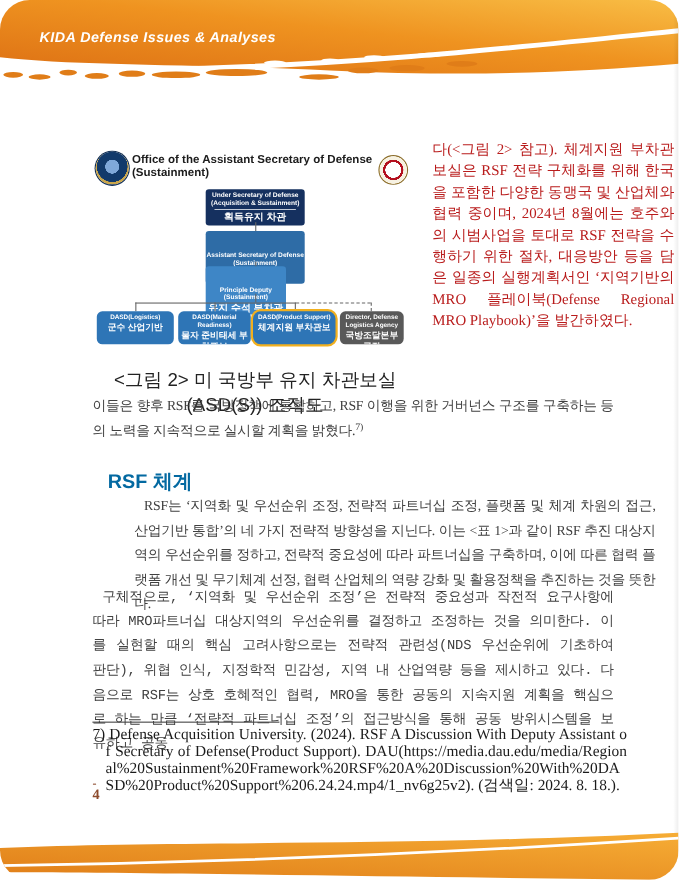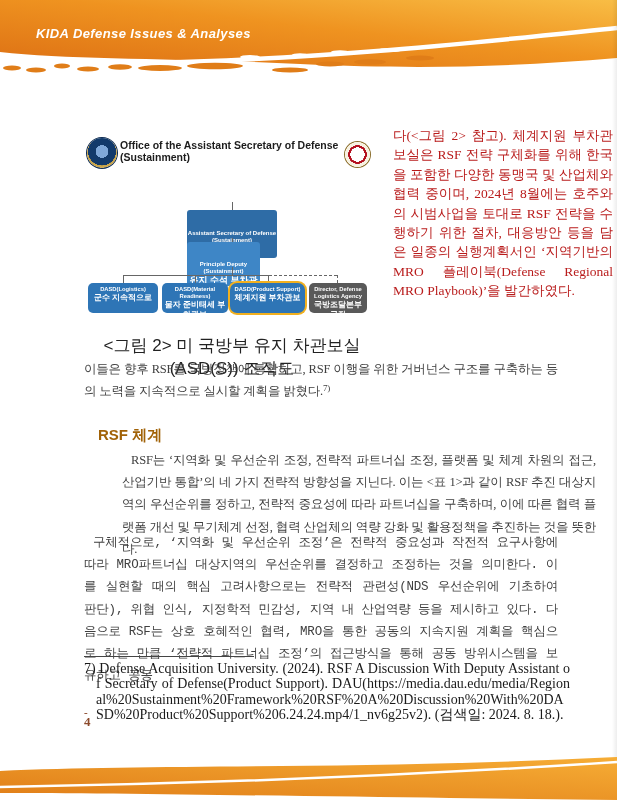--- a/index.html
+++ b/index.html
@@ -1,17 +1,17 @@
 <!DOCTYPE html>
 <html><head>
 <meta charset="utf-8">
 <style>
   html,body{margin:0;padding:0;}
   body{background:#ffffff;font-family:"Liberation Serif","DejaVu Serif",serif;}
-  .page{position:relative;width:617px;height:800px;background:#ffffff;overflow:hidden;}
+  .page{position:relative;width:617px;height:800px;background:#ffffff;overflow:hidden;border-radius:27px;}
 
   
   .header{position:absolute;left:0;top:0;width:617px;height:82px;}
   .header svg{position:absolute;left:0;top:0;}
   .header-title{position:absolute;left:36px;top:26px;color:#ffffff;
     font-family:"Liberation Sans","DejaVu Sans",sans-serif;
     font-weight:bold;font-style:italic;font-size:13px;letter-spacing:.4px;}
 
   
   .figure{position:absolute;left:78px;top:128px;width:308px;height:202px;background:#fff;}
@@ -44,22 +44,22 @@
 
   
   .sidecol{position:absolute;left:393px;top:126px;width:220px;
     font-size:13.5px;line-height:19.4px;text-align:justify;color:#b91c1c;}
   .para{position:absolute;left:84px;width:474px;font-size:12.5px;line-height:22.2px;
     text-align:justify;color:#404040;letter-spacing:-.2px;}
   .p1{top:358px;}
   .p2{top:449px;text-indent:9px;margin-left:38px;}
   .p3{top:532px;text-indent:9px;font-family:Liberation Mono, monospace;}
   sup.fnmark{font-size:9px;vertical-align:4px;line-height:0;}
-  .section-head{position:absolute;left:98px;top:426px;color:#a16207;
-    font-family:"Liberation Sans","DejaVu Sans",sans-serif;font-weight:bold;font-size:15px;}
+  .section-head{position:absolute;left:98px;top:426px;color:#0369a1;
+    font-family:"Liberation Sans","DejaVu Sans",sans-serif;font-weight:bold;font-size:18px;}
 
   
   .fn-rule{position:absolute;left:84px;top:656px;width:170px;border-top:1px solid #444;}
   .footnote{position:absolute;left:84px;top:661px;width:474px;font-size:14px;
     line-height:15.4px;color:#1a1a1a;text-align:justify;word-break:break-all;
     padding-left:12px;text-indent:-12px;}
 
   
   .pageno{position:absolute;left:84px;top:708px;color:#8c4a2c;
     font-family:"Liberation Serif","DejaVu Serif",serif;font-weight:bold;
@@ -112,20 +112,26 @@
   <div class="edge-shade"></div>
 
   <div class="figure">
     <span class="seal seal-left"></span>
     <span class="seal seal-right"></span>
     <div class="fig-title">
       <span>Office of the Assistant Secretary of Defense</span><br>
       <span>(Sustainment)</span>
     </div>
 
+    <div class="obox lvl1">
+      <div class="en">Under Secretary of Defense</div>
+      <div class="en">(Acquisition &amp; Sustainment)</div>
+      <div class="sep"></div>
+      <div class="ko">획득유지 차관</div>
+    </div>
     <div class="obox lvl2">
       <div class="en">Assistant Secretary of Defense</div>
       <div class="en">(Sustainment)</div>
       <div class="ko">유지 차관보</div>
     </div>
     <div class="obox lvl3">
       <div class="en">Principle Deputy</div>
       <div class="en">(Sustainment)</div>
       <div class="ko">유지 수석 부차관보</div>
     </div>
@@ -135,21 +141,21 @@
     <div class="conn" style="left:154px;top:139px;width:1px;height:8px;"></div>
     <div class="conn" style="left:45px;top:147px;width:146px;height:1px;"></div>
     <div class="conn-dash-h" style="left:191px;top:147px;width:68px;"></div>
     <div class="conn" style="left:45px;top:147px;width:1px;height:8px;"></div>
     <div class="conn" style="left:117px;top:147px;width:1px;height:8px;"></div>
     <div class="conn" style="left:190px;top:147px;width:1px;height:8px;"></div>
     <div class="conn-dash-v" style="left:259px;top:147px;height:8px;"></div>
 
     <div class="obox child c1">
       <div class="en">DASD(Logistics)</div>
-      <div class="ko">군수 지속적으로</div>
+      <div class="ko">군수 산업기반</div>
     </div>
     <div class="obox child c2">
       <div class="en">DASD(Material Readiness)</div>
       <div class="ko">물자 준비태세 부차관보</div>
     </div>
     <div class="obox child c3">
       <div class="en">DASD(Product Support)</div>
       <div class="ko">체계지원 부차관보</div>
     </div>
     <div class="obox child c4">

